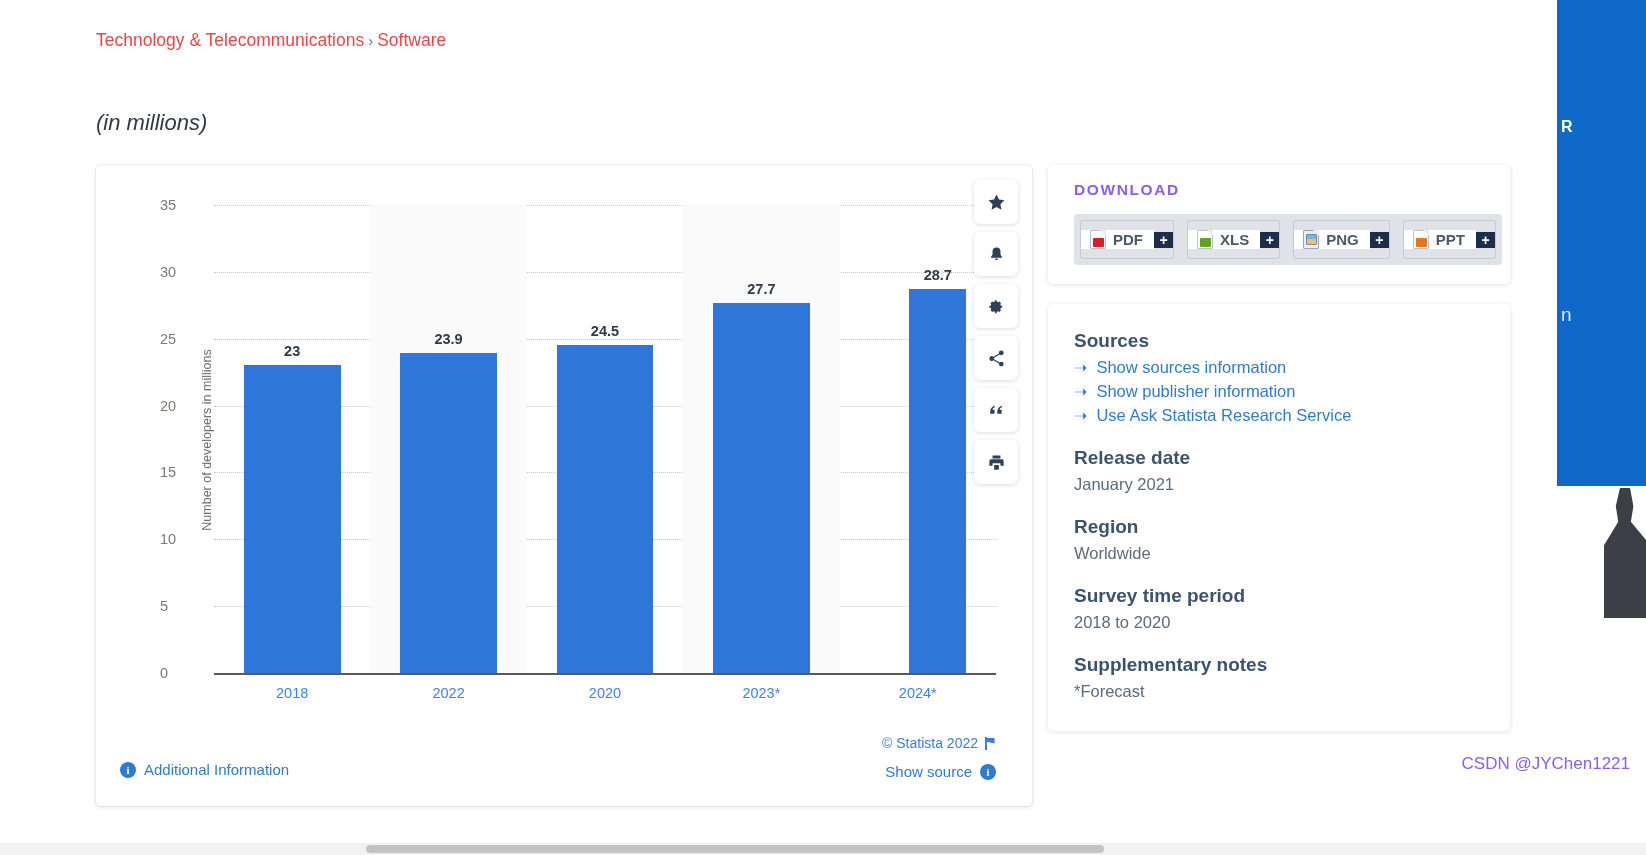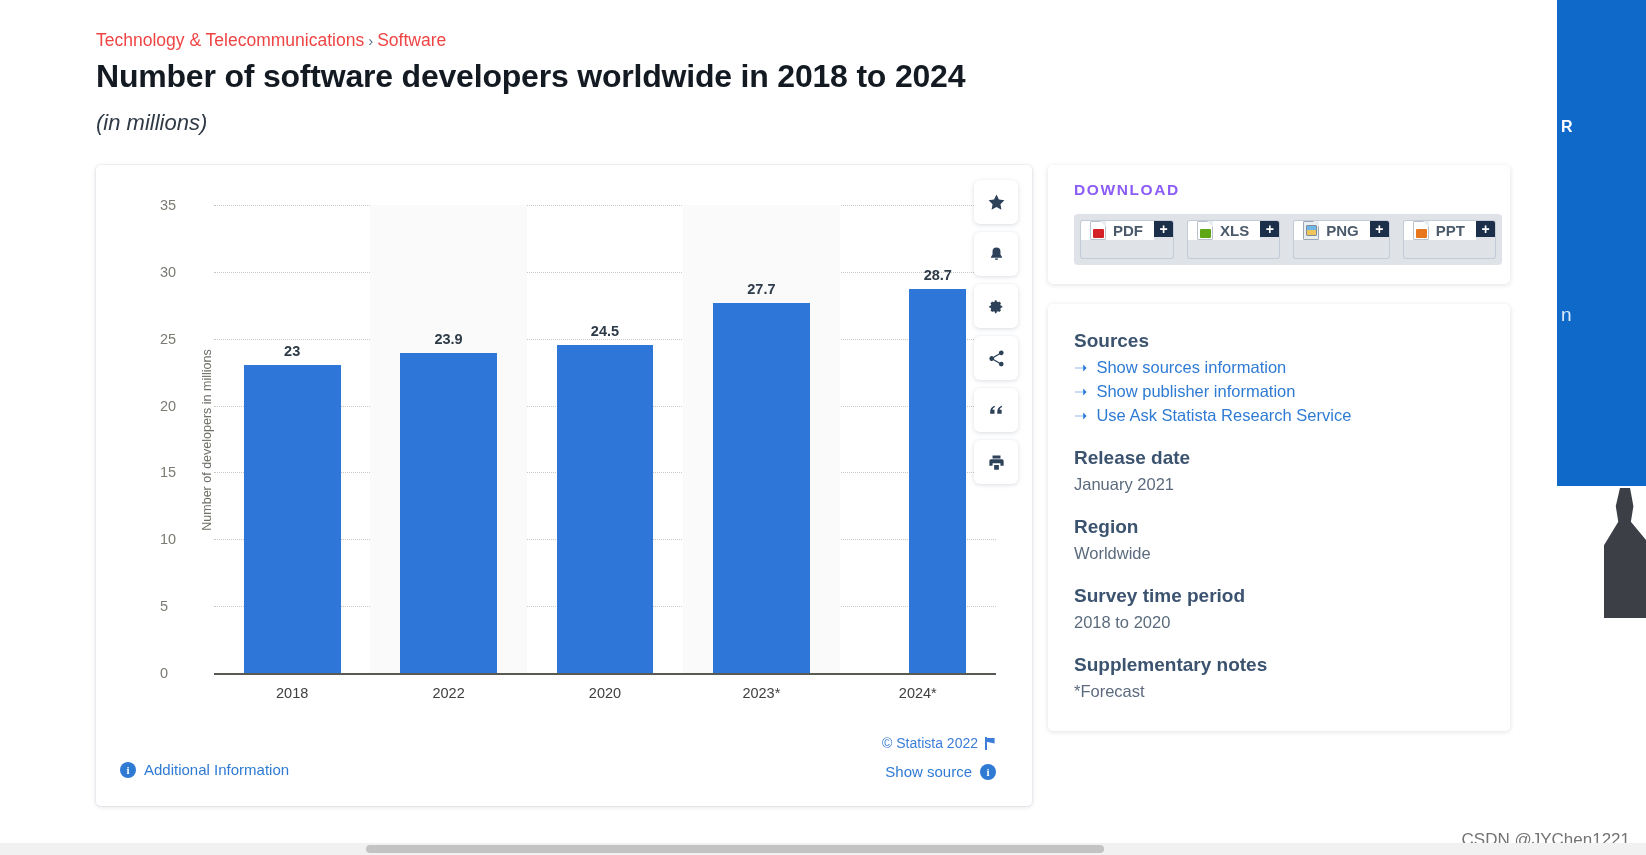--- a/index.html
+++ b/index.html
@@ -88,21 +88,21 @@
     position: absolute; bottom: 0; display: flex;
     flex-direction: column; justify-content: flex-end; align-items: center;
   }
   .bar { width: 100%; background: #2e77d8; }
   .barval {
     position: absolute; bottom: 100%; margin-bottom: 6px;
     font-size: 14.5px; font-weight: 700; color: #2d3a47; white-space: nowrap;
   }
   .xtick {
     position: absolute; top: 100%; margin-top: 12px;
-    font-size: 14.5px; color: #404040; white-space: nowrap;
+    font-size: 14.5px; color: #3b82f6; white-space: nowrap;
     transform: translateX(-50%);
   }
 
   
   .statista-credit {
     position: absolute; right: 36px; top: 570px;
     font-size: 14px; color: #3b7dd8; white-space: nowrap;
   }
   .flag-icon {
     display: inline-block; position: relative; width: 11px; height: 13px;
@@ -154,21 +154,21 @@
   .download-title {
     position: absolute; left: 26px; top: 16px;
     font-size: 15.5px; font-weight: 700; letter-spacing: 1.6px; color: #8b5cf6;
   }
   .dl-tray {
     position: absolute; left: 26px; top: 49px; right: 8px; height: 51px;
     background: #dfe3e8; border-radius: 4px;
     display: flex; align-items: center; gap: 15px; padding: 0 7px;
   }
   .dl-btn {
-    display: flex; align-items: flex-start; height: 37px; border-radius: 2px;
+    display: flex; align-items: center; height: 37px; border-radius: 2px;
     overflow: hidden; box-shadow: 0 0 0 1px #c2cbd6;
   }
   .dl-main {
     display: flex; align-items: center; gap: 7px;
     background: #ffffff; padding: 0 11px 0 9px;
     font-size: 15px; font-weight: 700; color: #4a5a6b;
   }
   .dl-plus {
     background: #1c2f4a; color: #ffffff; width: 22px;
     display: flex; align-items: center; justify-content: center;
@@ -209,22 +209,22 @@
   .info-h.spaced { margin-top: 22px; }
   .info-v { font-size: 16.5px; color: #5b6b7d; }
   .src-link {
     display: flex; align-items: center; gap: 9px;
     font-size: 16.5px; color: #2f7bd4; margin-top: 5px;
   }
   .arrow-ico { color: #2f7bd4; font-size: 16px; line-height: 1; }
 
   
   .watermark {
-    position: absolute; right: 16px; top: 830px;
-    font-size: 17px; color: #737373; white-space: nowrap;
+    position: absolute; right: 16px; top: 754px;
+    font-size: 17px; color: #8b5cf6; white-space: nowrap;
   }
 
   
   .hscroll {
     position: absolute; left: 0; bottom: 0; width: 1646px; height: 12px;
     background: #f1f1f1;
   }
   .hscroll .thumb {
     position: absolute; left: 366px; top: 2px; width: 738px; height: 8px;
     background: #c3c3c3; border-radius: 4px;
@@ -238,21 +238,20 @@
   <div class="promo-strip">
     <div class="promo-t1">R</div>
     <div class="promo-t2">n</div>
   </div>
   <div class="promo-figure"></div>
 
   <div class="breadcrumb">
     <a href="#">Technology &amp; Telecommunications</a><span class="sep">›</span><a href="#">Software</a>
   </div>
 
-  <h1 class="page-title">Number of software developers worldwide in 2018 to 2024</h1>
   <div class="page-subtitle">(in millions)</div>
 
   <div class="chart-card">
     <div class="plot">
       <div class="ylabel-rot">Number of developers in millions</div>
       <div id="gridlines">
           <div class="ytick" style="position: absolute; left: 0px; top: 468px; transform: translate(-14px, -50%); margin-right: 0px;">0</div>
           <div class="gridline" style="top: 401.143px;"></div>
           <div class="ytick" style="position: absolute; left: 0px; top: 401.143px; transform: translate(-14px, -50%); margin-right: 0px;">5</div>
           <div class="gridline" style="top: 334.286px;"></div>

